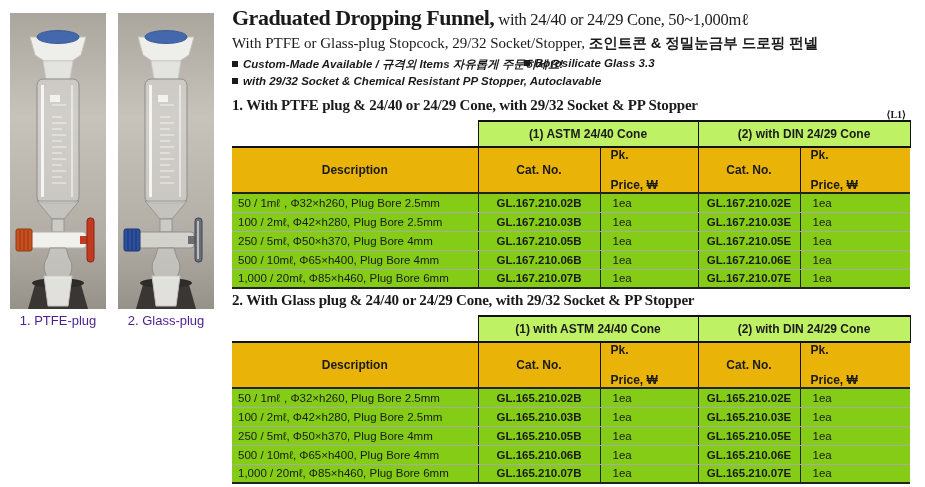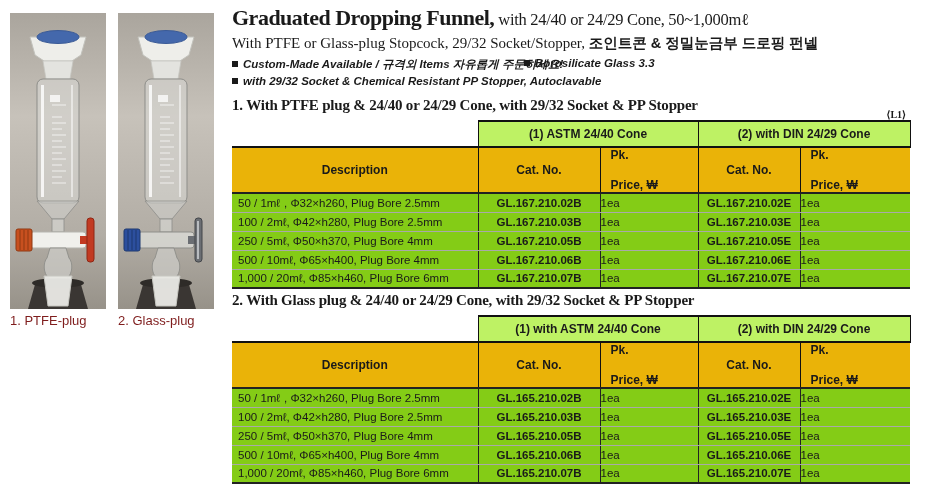--- a/index.html
+++ b/index.html
@@ -4,21 +4,21 @@
 <style>
   * { margin:0; padding:0; box-sizing:border-box; }
   body { width:925px; height:487px; background:#ffffff; font-family:"Liberation Sans", sans-serif; color:#1a1a1a; overflow:hidden; }
   .page { position:relative; width:925px; height:487px; background:#fff; }
 
   
   .left-col { position:absolute; left:10px; top:13px; width:212px; }
   .photos { display:flex; gap:12px; }
   .photo { width:96px; height:296px; overflow:hidden; background:#b5b0a8; }
   .captions { display:flex; gap:12px; margin-top:4px; }
-  .caption { width:96px; text-align:left; font-size:13px; color:#7f1d1d; }
+  .caption { width:96px; text-align:center; font-size:13px; color:#4c1d95; }
 
   
   .right-col { position:absolute; left:232px; top:5px; width:680px; }
   .title-line { font-family:"Liberation Serif", serif; white-space:nowrap; }
   .title-main { font-size:22px; font-weight:600; letter-spacing:-0.5px; }
   .title-sub  { font-size:16.5px; font-weight:500; letter-spacing:-0.3px; }
   .subtitle-line { font-family:"Liberation Serif", serif; font-size:15px; margin-top:3px; white-space:nowrap; }
   .subtitle-ko { font-family:"Liberation Sans", sans-serif; font-weight:bold; font-size:14.5px; }
   .bullets { margin-top:4px; font-size:11.5px; font-style:italic; font-weight:bold; }
   .bullet-row { display:flex; margin-bottom:3px; }
@@ -42,21 +42,21 @@
                    font-size:12px; font-weight:bold; }
   th.h-desc { text-align:center; }
   th.h-cat { text-align:center; border-left:1px solid #111; }
   th.h-pp { border-left:1px solid #111; text-align:left; }
   th.h-pp .pp-wrap { display:flex; gap:16px; padding-left:10px;flex-direction:column; }
   tr.data-row td { height:19px; border-bottom:1px solid #a9a9a9; background:#84cc16; }
   tr.data-row:last-child td { border-bottom:2px solid #222; }
   td.d-desc { padding-left:6px; white-space:nowrap; }
   td.d-desc .size { display:inline-block; min-width:46px; }
   td.d-cat { text-align:center; font-weight:bold; border-left:1px solid #222; white-space:nowrap; }
-  td.d-pp { border-left:1px solid #222; }
+  td.d-pp { border-left:1px solid #222; padding-left:12px; }
 </style>
 </head>
 <body>
 
 <div class="page">
 
   <div class="left-col">
     <div class="photos">
       <div class="photo">
         <svg width="96" height="296" viewBox="0 0 96 296">

